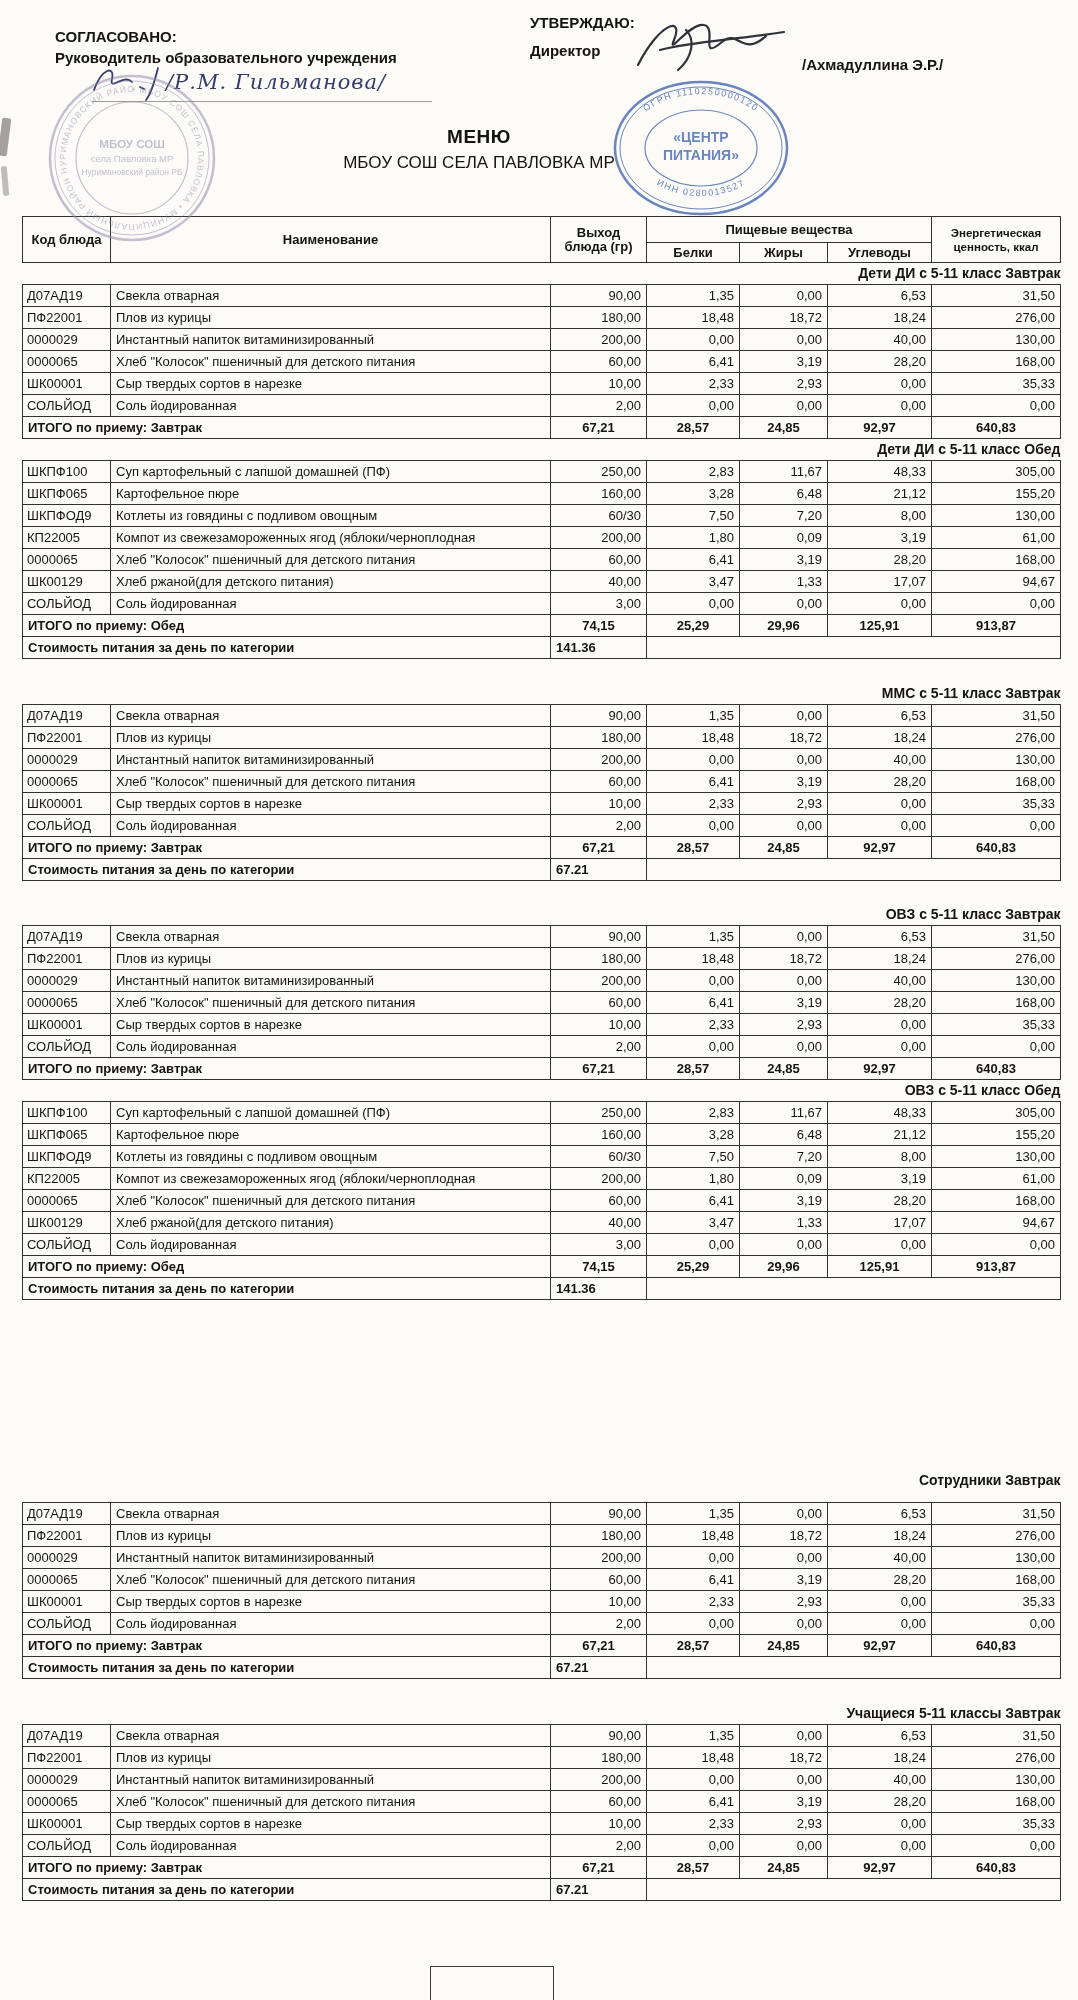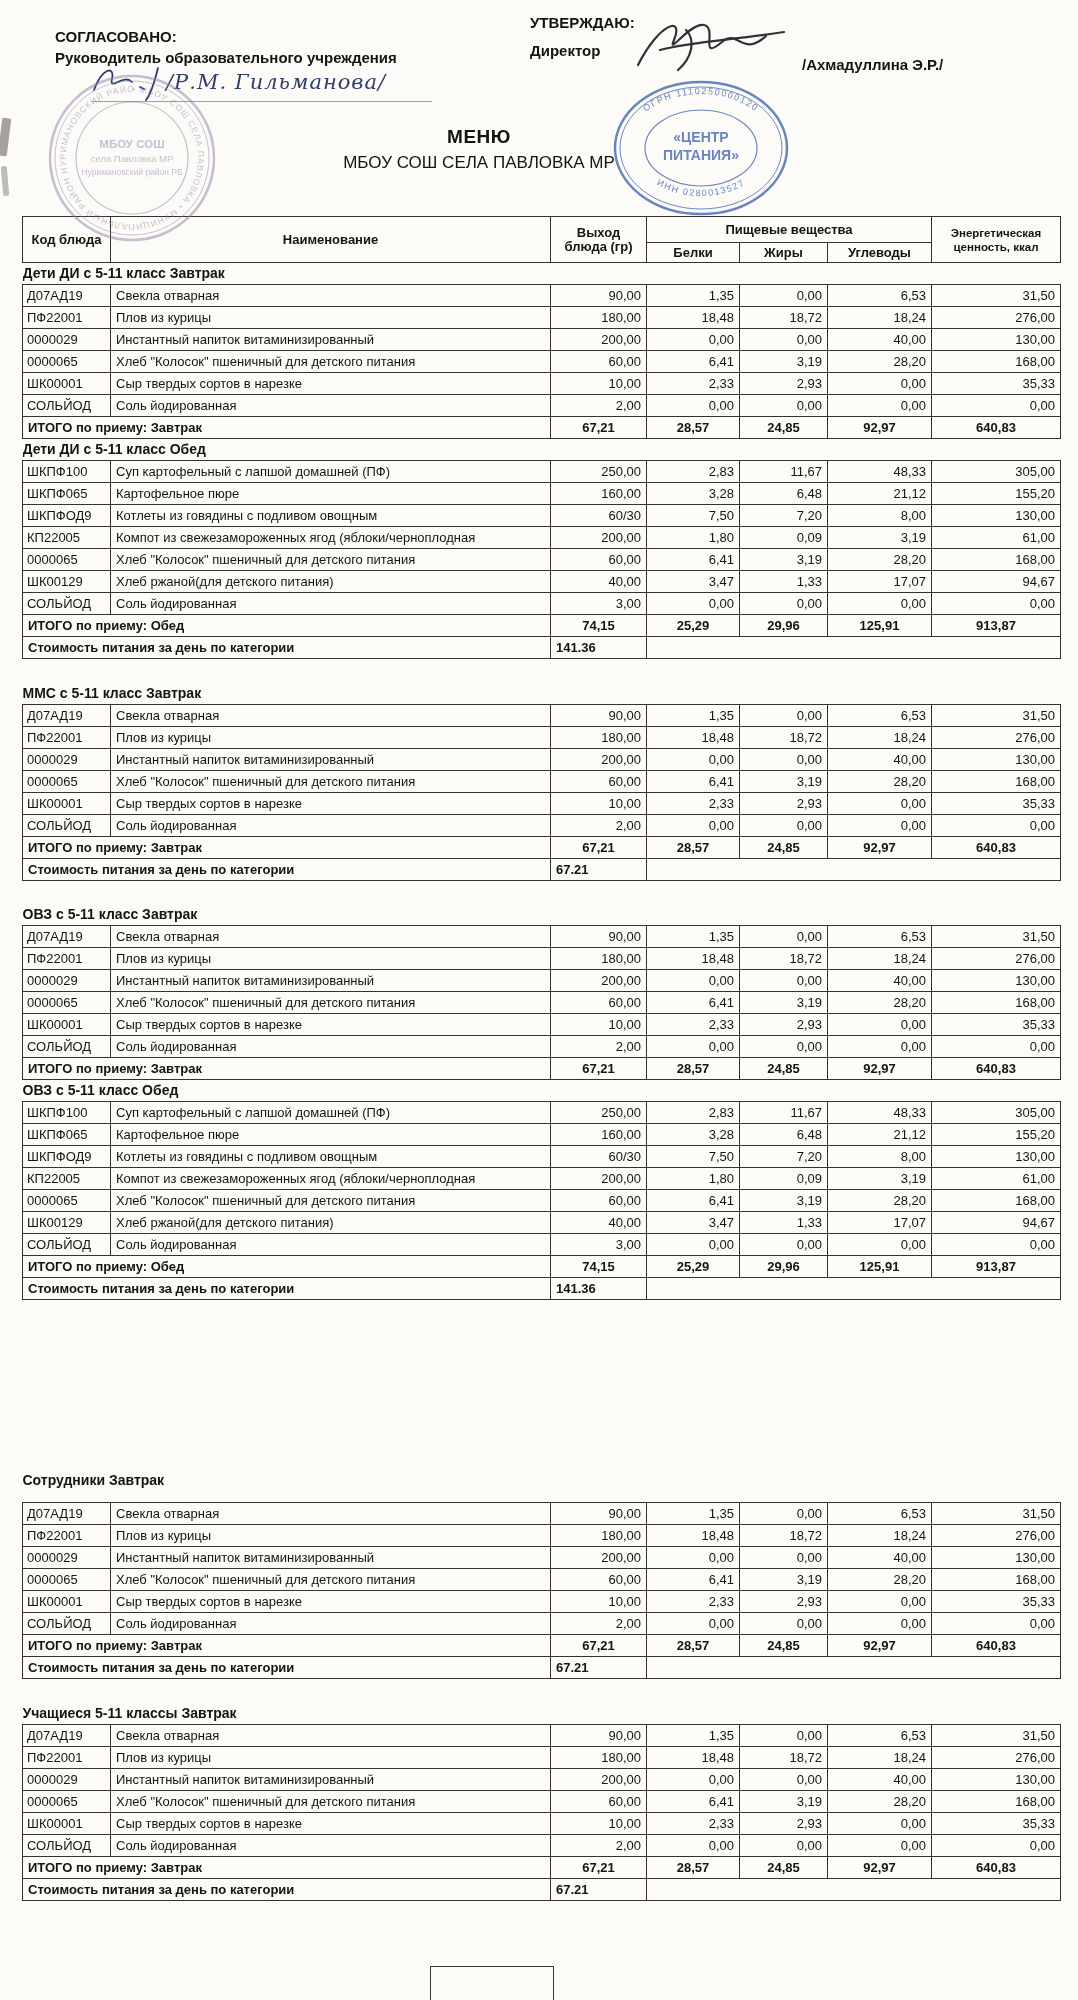--- a/index.html
+++ b/index.html
@@ -72,21 +72,21 @@
   .menu-table td {
     font-size: 13px; line-height: 15px;
     padding: 3px 5px; overflow: hidden; white-space: nowrap;
     vertical-align: middle;
   }
   td.b { border: 1.5px solid #35312c; }
   td.num { text-align: right; }
   td.bold { font-weight: bold; text-align: center; }
   td.code { padding-left: 4px; }
   td.section-title {
-    text-align: left; font-weight: bold; font-size: 14px;
+    text-align: right; font-weight: bold; font-size: 14px;
     border: none; padding: 3px 0; white-space: normal;
   }
   tr.spacer-row td { border: none; padding: 0; }
   td.total-label, td.cost-label { text-align: left; }
   td.cost-value { text-align: left; }
 
   .bottom-fragment {
     position: absolute; left: 430px; top: 1966px; width: 124px; height: 34px;
     border: 1.5px solid #3a3633; border-bottom: none;
   }

